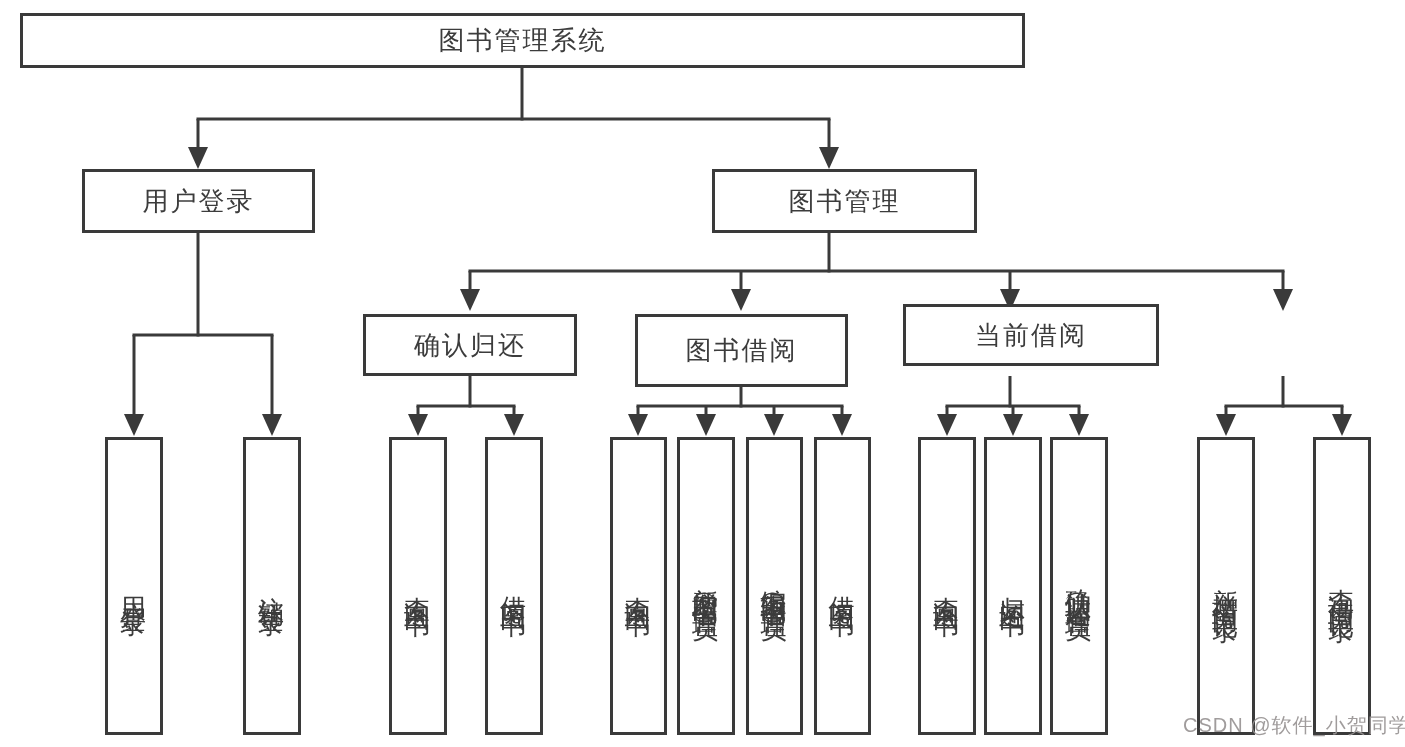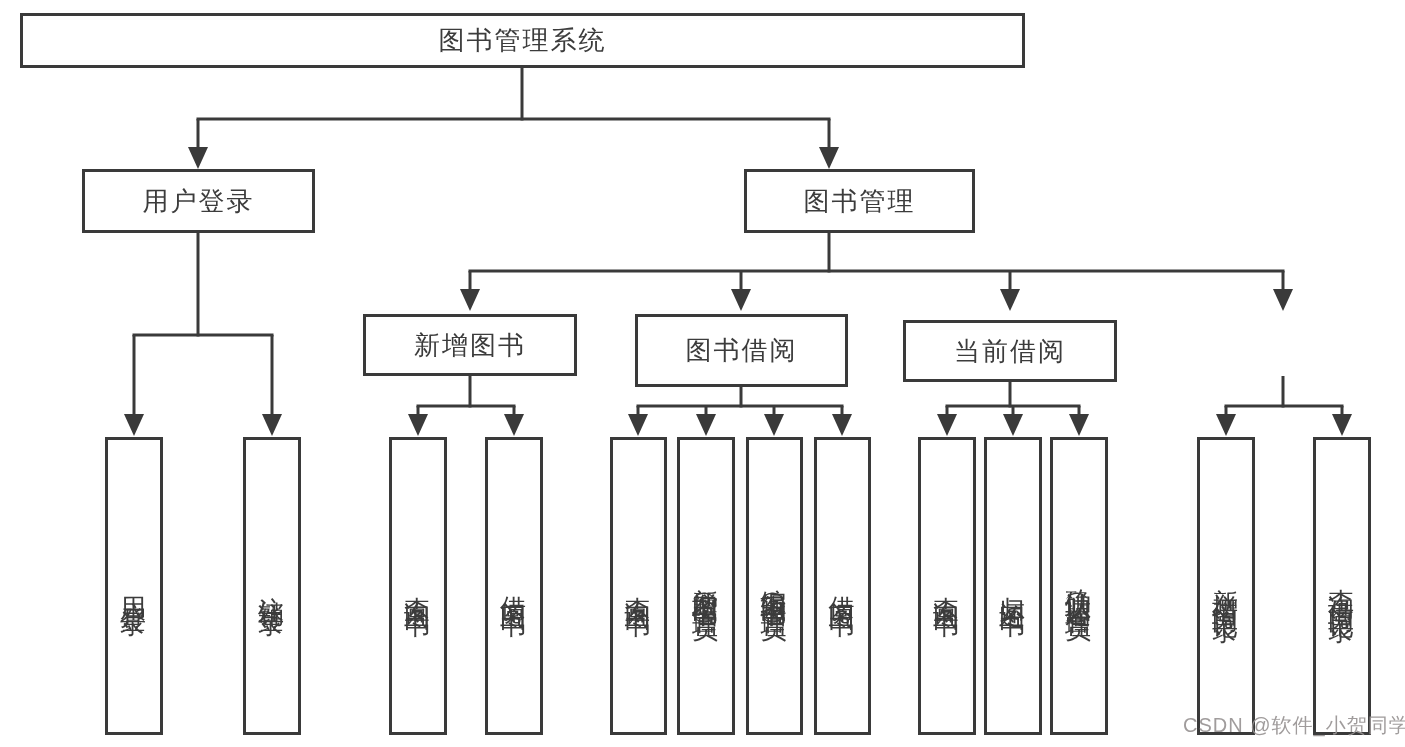--- a/index.html
+++ b/index.html
@@ -112,31 +112,31 @@
     </g>
   </svg>
 
   <div class="box" style="left:20px;top:13px;width:1005px;height:55px">
     <span class="hlabel">图书管理系统</span>
   </div>
 
   <div class="box" style="left:82px;top:169px;width:233px;height:64px">
     <span class="hlabel">用户登录</span>
   </div>
-  <div class="box" style="left:744px;top:169px;width:231px;height:64px">
+  <div class="box" style="left:712px;top:169px;width:265px;height:64px">
     <span class="hlabel">图书管理</span>
   </div>
 
   <div class="box" style="left:363px;top:314px;width:214px;height:62px">
-    <span class="hlabel">新增图书</span>
+    <span class="hlabel">确认归还</span>
   </div>
   <div class="box" style="left:635px;top:314px;width:213px;height:73px">
     <span class="hlabel">图书借阅</span>
   </div>
-  <div class="box" style="left:903px;top:320px;width:214px;height:62px">
+  <div class="box" style="left:903px;top:304px;width:256px;height:62px">
     <span class="hlabel">当前借阅</span>
   </div>
 
   <div class="box" style="left:105px;top:437px;width:58px;height:298px">
     <span class="vlabel sp4">用户登录</span>
   </div>
   <div class="box" style="left:243px;top:437px;width:58px;height:298px">
     <span class="vlabel sp4">注销登录</span>
   </div>
 

